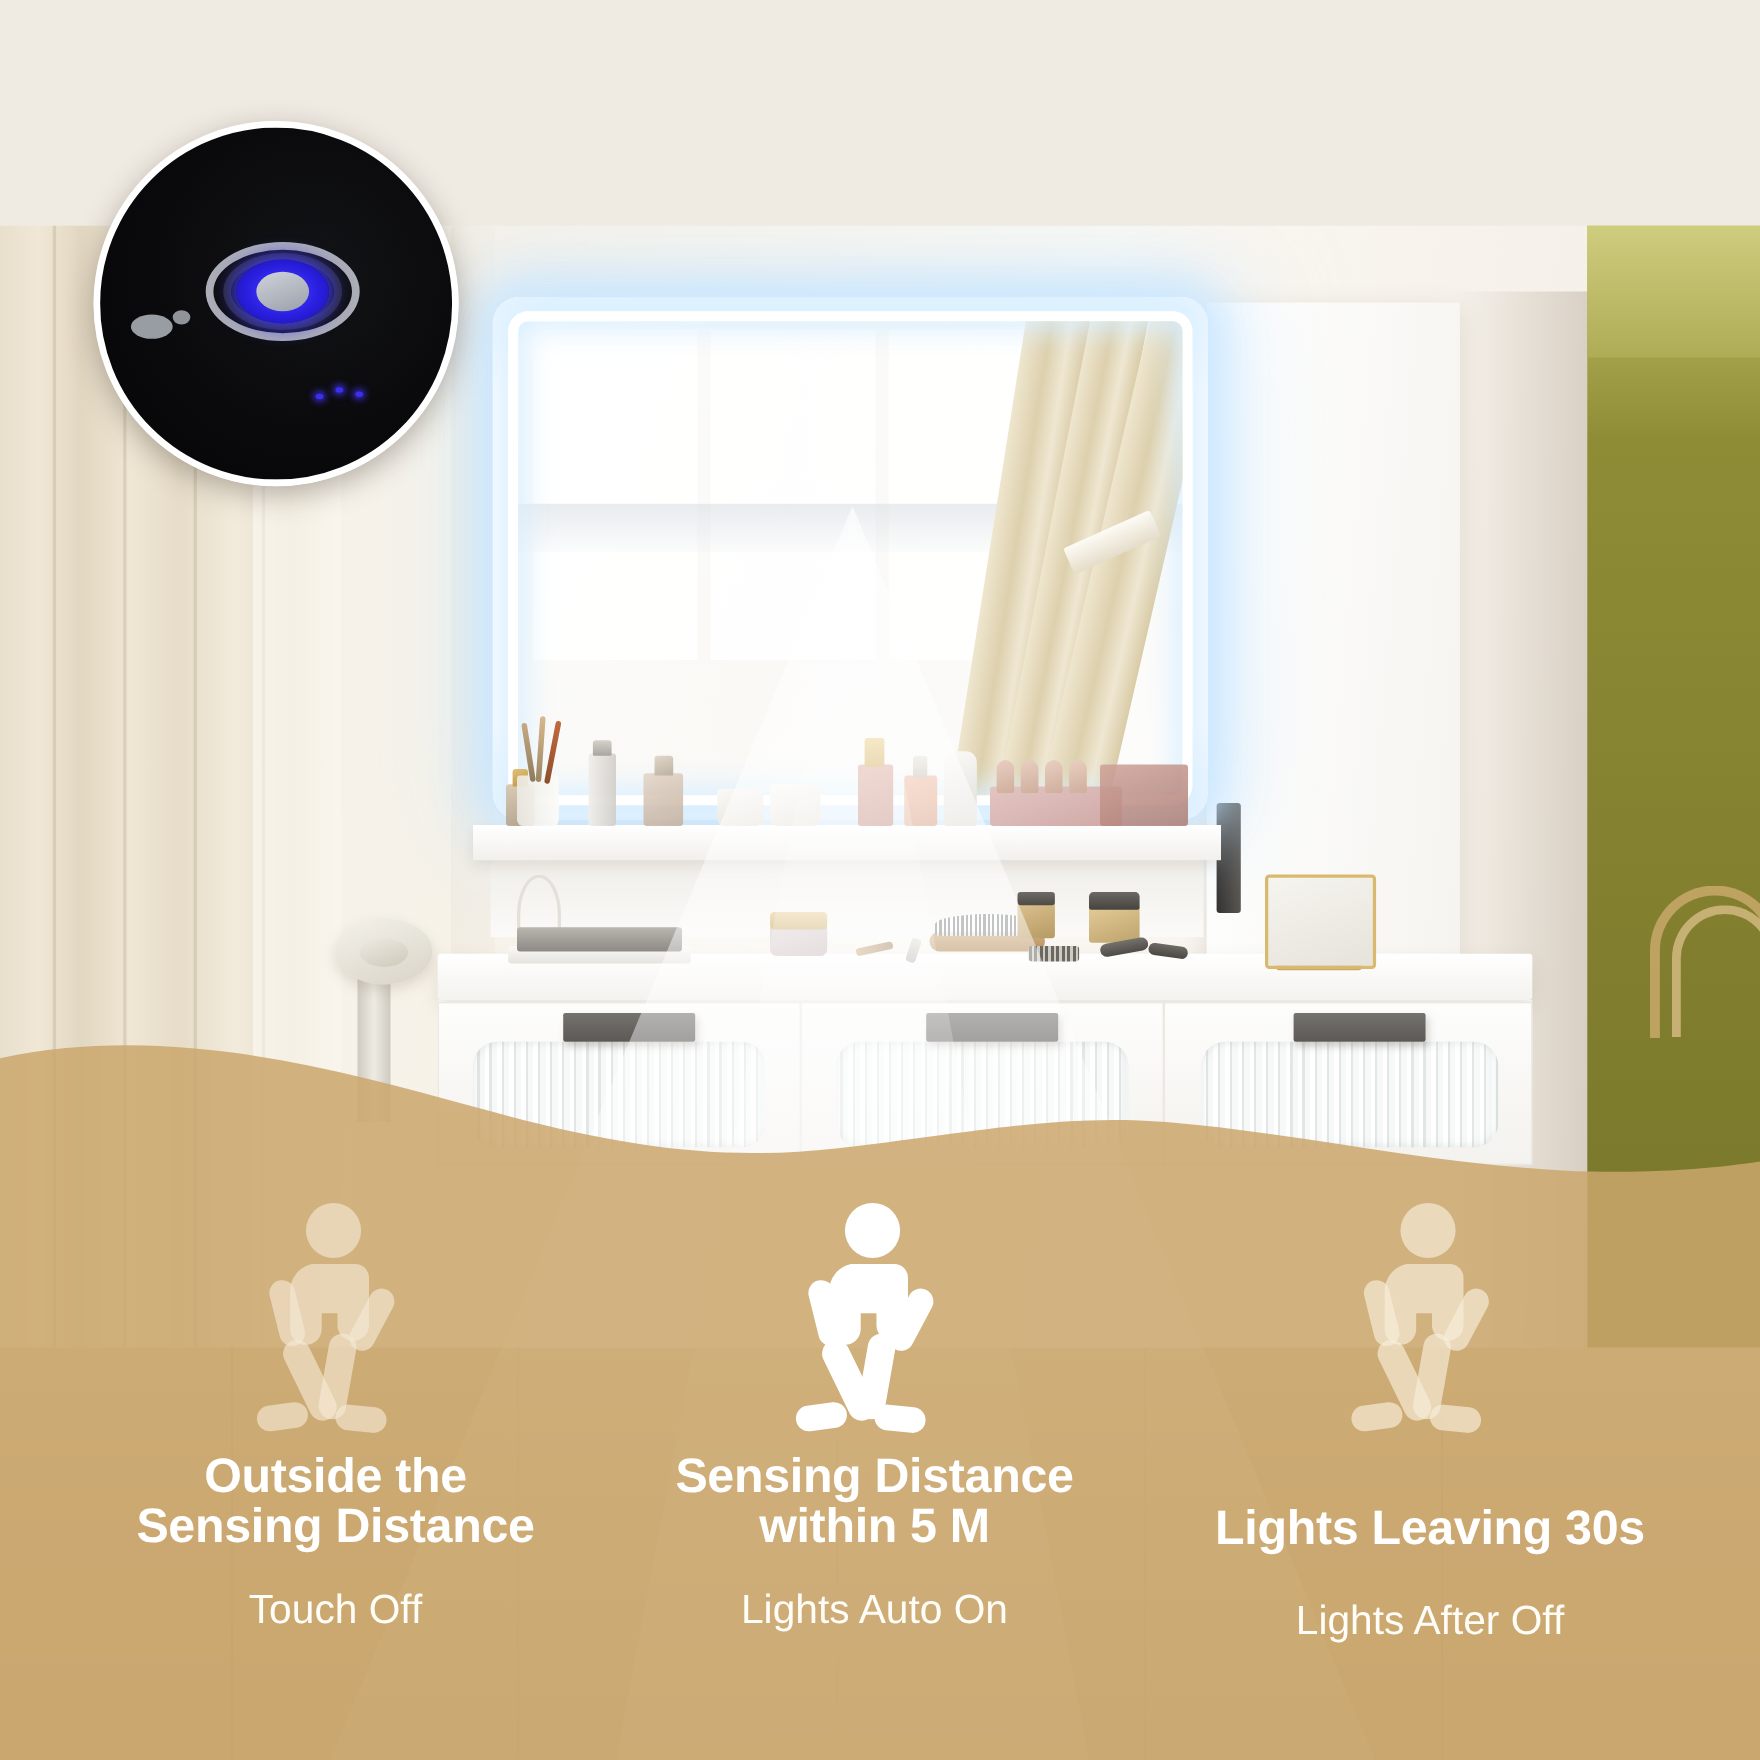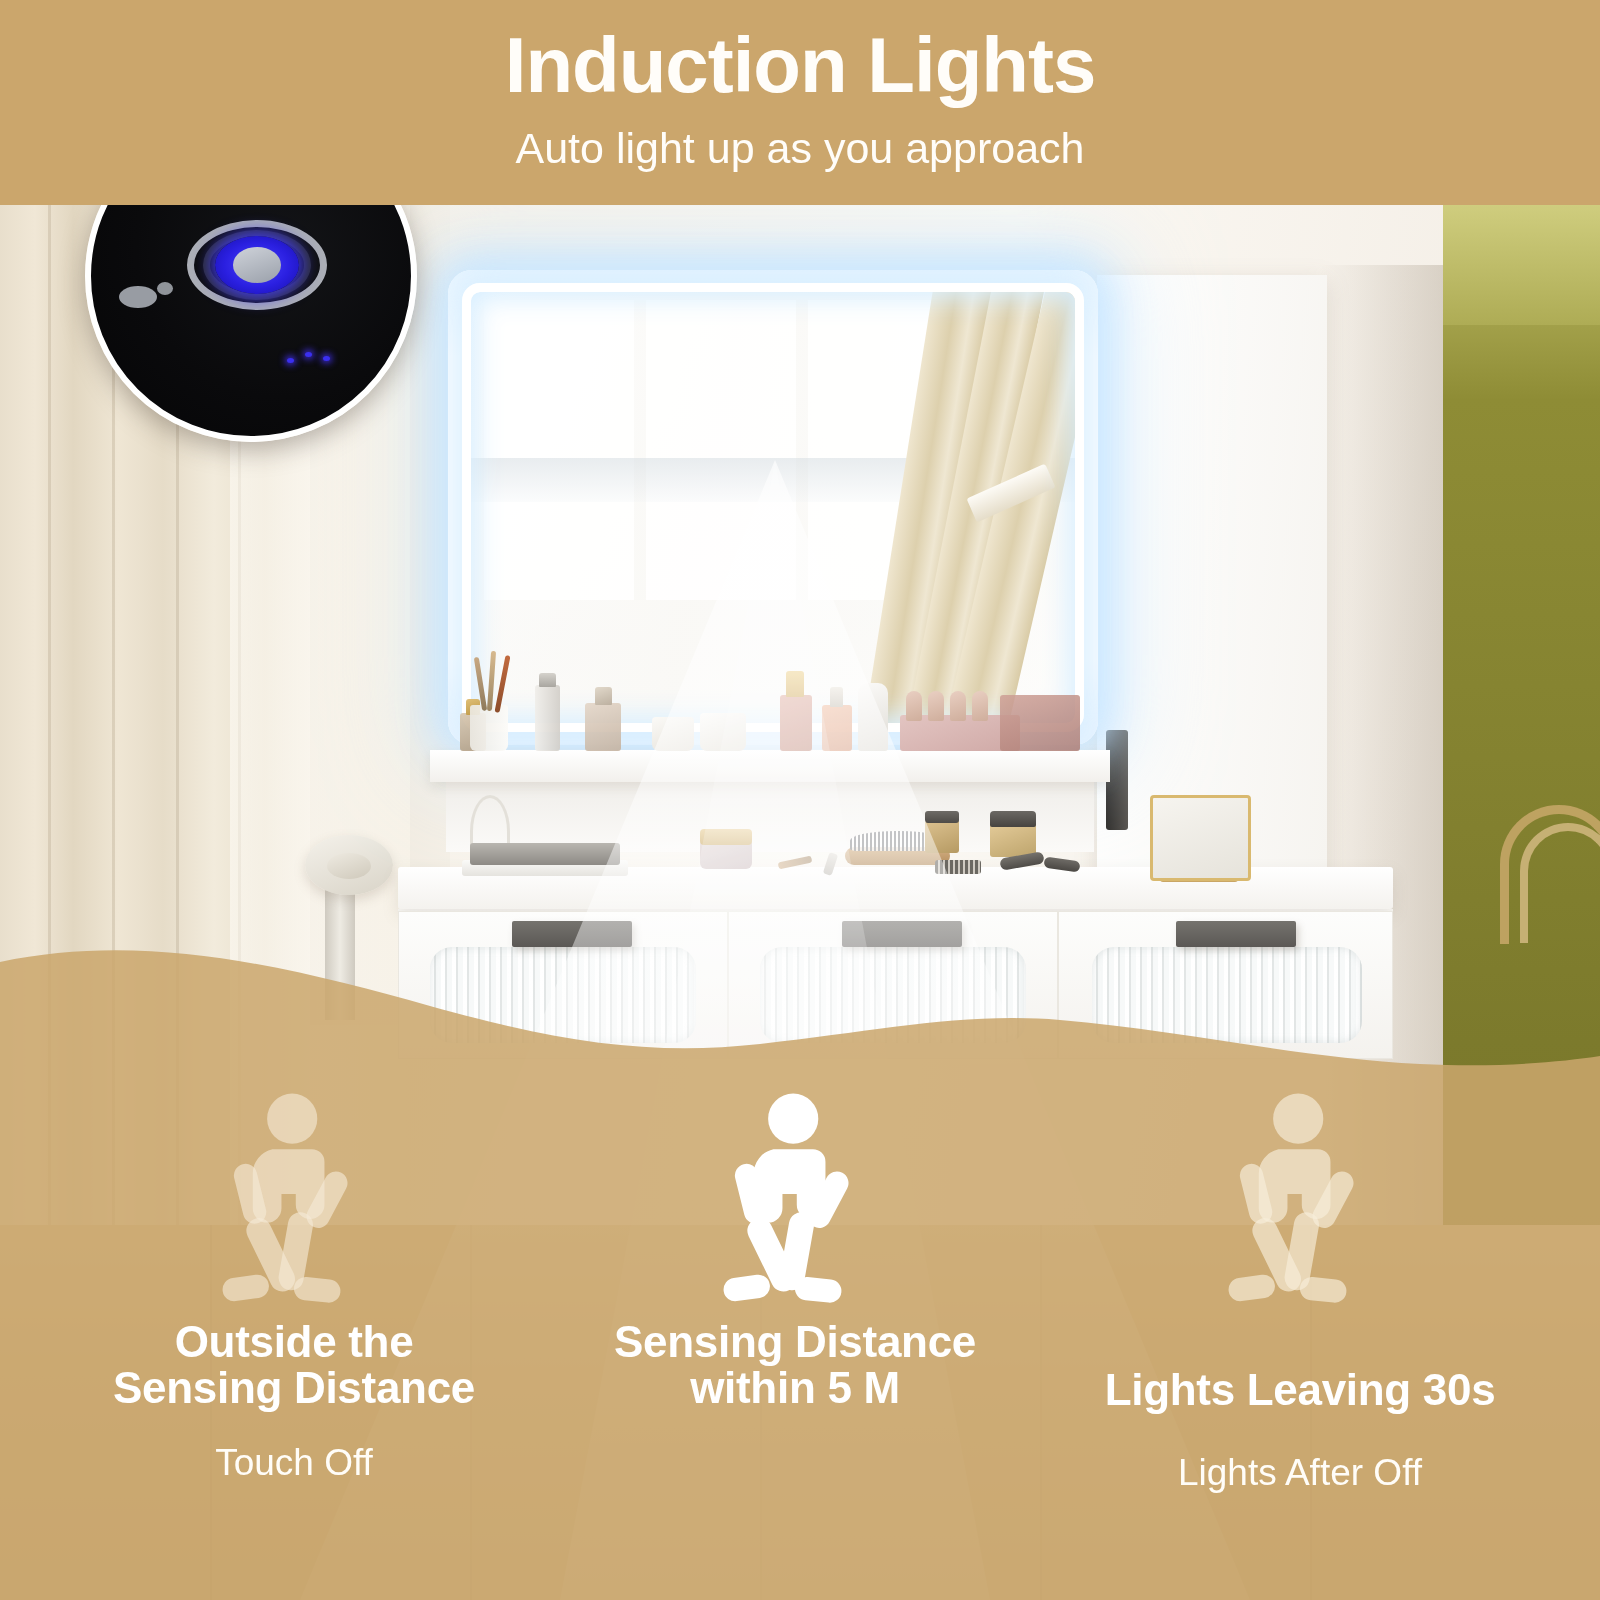--- a/index.html
+++ b/index.html
@@ -295,24 +295,20 @@
           <stop offset="55%" stop-color="#ffffff" stop-opacity="0.38"></stop>
           <stop offset="100%" stop-color="#ffffff" stop-opacity="0.16"></stop>
         </linearGradient>
       </defs>
       <polygon points="775,255 300,1395 1250,1395" fill="url(#beamg)"></polygon>
       <polygon points="775,255 560,1395 990,1395" fill="#ffffff" opacity="0.22"></polygon>
     </svg>
 
   </div>
 
-  <div class="header-band">
-    <div class="header-title">Induction Lights</div>
-    <div class="header-sub">Auto light up as you approach</div>
-  </div>
 
   <div class="callout">
     <div class="cal-ring-outer"></div>
     <div class="cal-ring-mid"></div>
     <div class="cal-ring-blue"></div>
     <div class="cal-core"></div>
     <div class="cal-blob1"></div>
     <div class="cal-blob2"></div>
     <div class="cal-led" style="left:196px;top:242px;"></div>
     <div class="cal-led" style="left:214px;top:236px;"></div>
@@ -325,21 +321,21 @@
                C560,1042 650,1056 760,1044
                C880,1031 960,1012 1060,1020
                C1180,1030 1300,1058 1420,1064
                C1500,1068 1560,1062 1600,1056
                L1600,1600 L0,1600 Z" fill="#cba66c" fill-opacity="0.86"></path>
     </svg>
   </div>
 
   <div class="cols">
 
-    <div class="col" style="left:44px;width:500px;">
+    <div class="col" style="left:55px;width:500px;">
       <div class="walker">
         <svg viewBox="0 0 100 120" aria-hidden="true">
           <g fill="#f5ead6" fill-opacity="0.62">
             <circle cx="49" cy="16" r="14"></circle>
             <path d="M38,33 h22 a7,7 0 0 1 7,7 v24 a8,8 0 0 1 -16,0 v-6 h-8 v8 a8,8 0 0 1 -16,0 v-19 a14,14 0 0 1 11,-14 z"></path>
             <rect x="19" y="41" width="13" height="34" rx="6.5" transform="rotate(-14 25 58)"></rect>
             <rect x="62" y="44" width="13" height="34" rx="6.5" transform="rotate(28 68 61)"></rect>
             <rect x="44" y="68" width="14" height="44" rx="7" transform="rotate(10 51 90)"></rect>
             <rect x="30" y="70" width="14" height="44" rx="7" transform="rotate(-26 37 92)"></rect>
             <rect x="10" y="104" width="26" height="13" rx="6.5" transform="rotate(-8 23 110)"></rect>
@@ -366,20 +362,21 @@
             <rect x="30" y="70" width="14" height="44" rx="7" transform="rotate(-26 37 92)"></rect>
             <rect x="10" y="104" width="26" height="13" rx="6.5" transform="rotate(-8 23 110)"></rect>
             <rect x="50" y="105" width="26" height="13" rx="6.5" transform="rotate(6 63 111)"></rect>
           </g>
         </svg>
       </div>
       <div class="col-title">
         <div>Sensing Distance</div>
         <div>within 5 M</div>
       </div>
+      <div class="col-sub">Lights Auto On</div>
     </div>
 
     <div class="col" style="left:1020px;width:560px;">
       <div class="walker">
         <svg viewBox="0 0 100 120" aria-hidden="true">
           <g fill="#f7eedb" fill-opacity="0.66">
             <circle cx="49" cy="16" r="14"></circle>
             <path d="M38,33 h22 a7,7 0 0 1 7,7 v24 a8,8 0 0 1 -16,0 v-6 h-8 v8 a8,8 0 0 1 -16,0 v-19 a14,14 0 0 1 11,-14 z"></path>
             <rect x="19" y="41" width="13" height="34" rx="6.5" transform="rotate(-14 25 58)"></rect>
             <rect x="62" y="44" width="13" height="34" rx="6.5" transform="rotate(28 68 61)"></rect>

